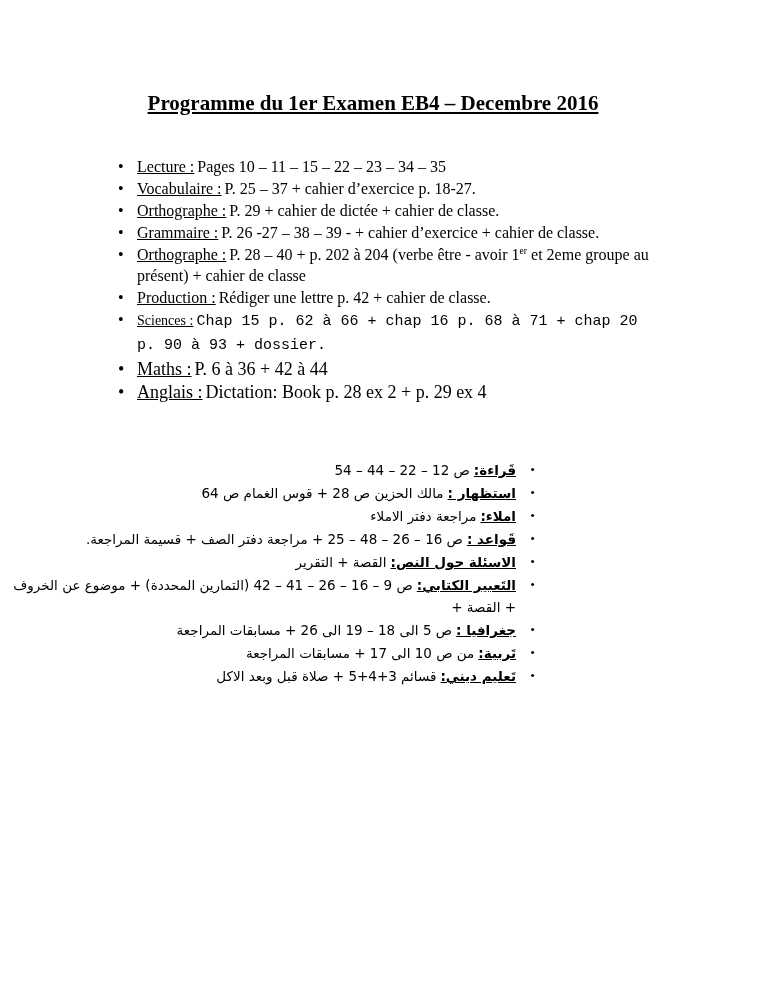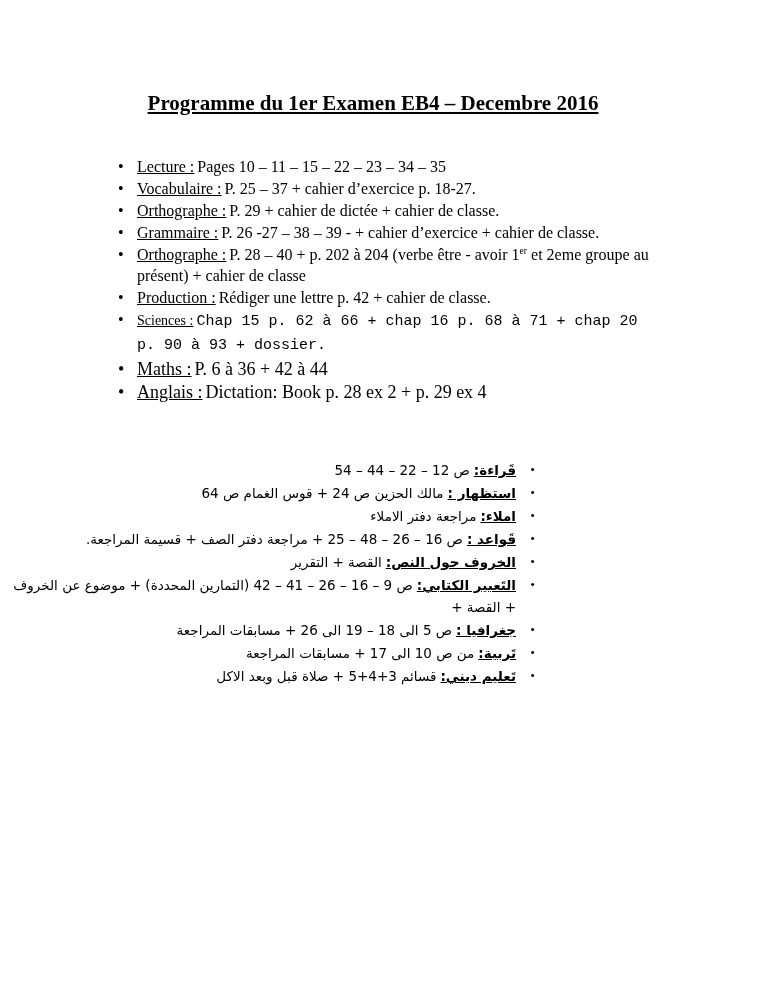--- a/index.html
+++ b/index.html
@@ -124,30 +124,30 @@
     <li class="fr-item fr-item-lg">
       <span class="bullet">•</span><span class="fr-label">Anglais :</span><span class="fr-text">Dictation: Book p. 28 ex 2 + p. 29 ex 4</span>
     </li>
   </ul>
 
   <ul class="ar-list">
     <li class="ar-item">
       <span class="bullet">•</span><span class="ar-label">قَراءة:</span><span class="ar-text">ص 12 – 22 – 44 – 54</span>
     </li>
     <li class="ar-item">
-      <span class="bullet">•</span><span class="ar-label">استظهار :</span><span class="ar-text">مالك الحزين ص 24 + قوس الغمام ص 64</span>
+      <span class="bullet">•</span><span class="ar-label">استظهار :</span><span class="ar-text">مالك الحزين ص 28 + قوس الغمام ص 64</span>
     </li>
     <li class="ar-item">
       <span class="bullet">•</span><span class="ar-label">املاء:</span><span class="ar-text">مراجعة دفتر الاملاء</span>
     </li>
     <li class="ar-item">
       <span class="bullet">•</span><span class="ar-label">قَواعد :</span><span class="ar-text">ص 16 – 26 – 48 – 25 + مراجعة دفتر الصف + قسيمة المراجعة.</span>
     </li>
     <li class="ar-item">
-      <span class="bullet">•</span><span class="ar-label">الخروف حول النص:</span><span class="ar-text">القصة + التقرير</span>
+      <span class="bullet">•</span><span class="ar-label">الاسئلة حول النص:</span><span class="ar-text">القصة + التقرير</span>
     </li>
     <li class="ar-item">
       <span class="bullet">•</span><span class="ar-label">التَعبير الكتابي:</span><span class="ar-text">ص 9 – 16 – 26 – 41 – 42 (التمارين المحددة) + موضوع عن الخروف + القصة +</span>
     </li>
     <li class="ar-item">
       <span class="bullet">•</span><span class="ar-label">جغرافيا :</span><span class="ar-text">ص 5 الى 18 – 19 الى 26 + مسابقات المراجعة</span>
     </li>
     <li class="ar-item">
       <span class="bullet">•</span><span class="ar-label">تَربية:</span><span class="ar-text">من ص 10 الى 17 + مسابقات المراجعة</span>
     </li>

